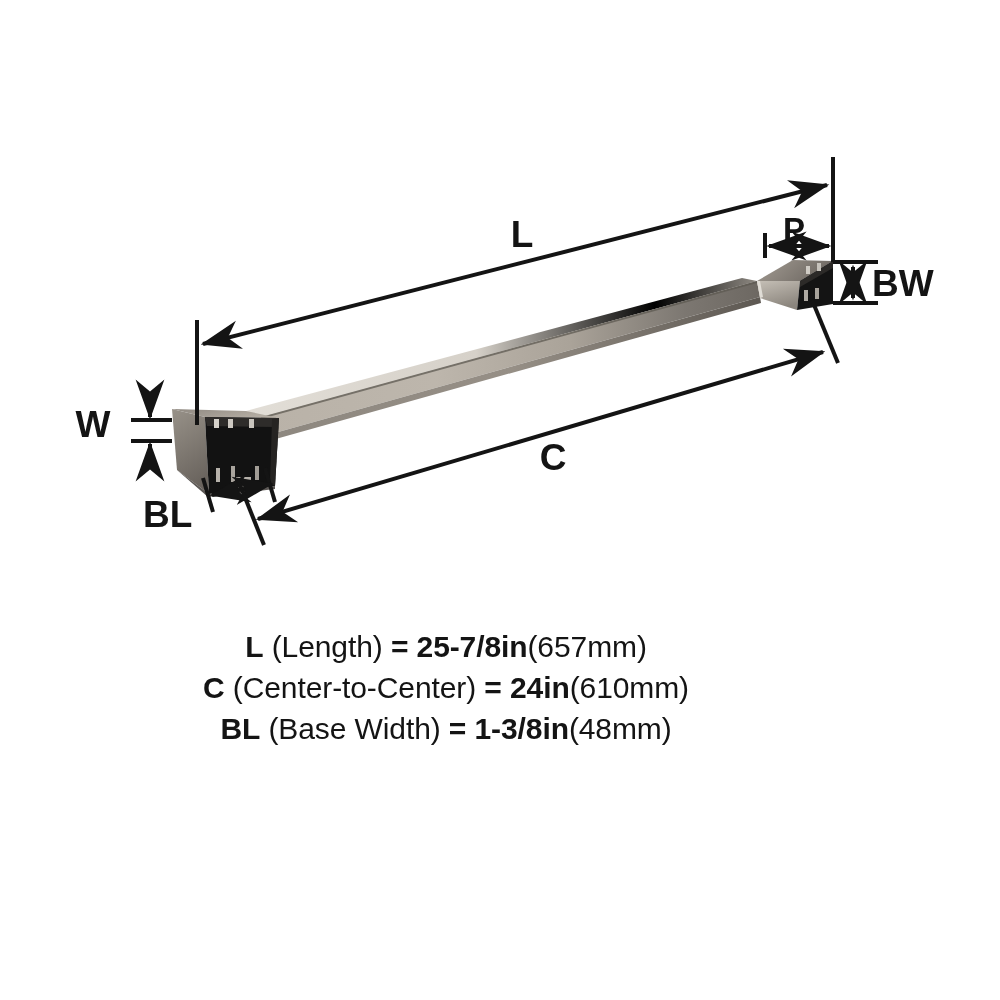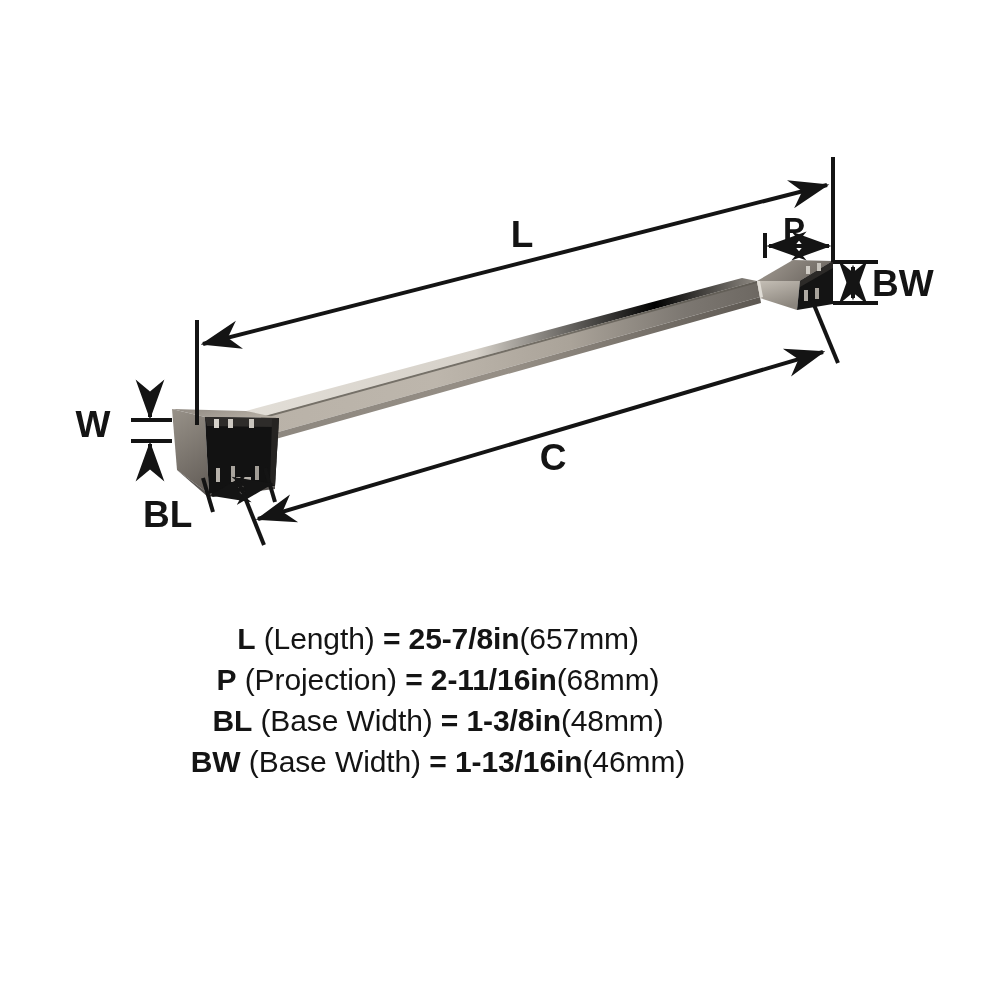--- a/index.html
+++ b/index.html
@@ -35,21 +35,21 @@
     fill: #141414;
   }
   .dim-label-lg { font-size: 37px; }
   .dim-label-md { font-size: 33px; }
   #spec-list {
     position: absolute;
     left: 0;
     top: 618px;
     width: 876px;
     padding: 0;
-    margin: 0;
+    margin: 8px;
     list-style: none;
     text-align: center;
   }
   .spec-row {
     font-size: 30px;
     line-height: 41px;
     white-space: nowrap;
     color: #141414;
     letter-spacing: -0.1px;
   }
@@ -219,30 +219,24 @@
 </div>
 
 <ul id="spec-list">
   <li class="spec-row">
     <span class="spec-code">L</span>
     <span class="spec-name">(Length)</span>
     <span class="spec-eq">=</span>
     <span class="spec-imperial">25-7/8in</span><span class="spec-metric">(657mm)</span>
   </li>
   <li class="spec-row">
-    <span class="spec-code">P</span>
-    <span class="spec-name">(Projection)</span>
+    <span class="spec-code">C</span>
+    <span class="spec-name">(Center-to-Center)</span>
     <span class="spec-eq">=</span>
-    <span class="spec-imperial">2-11/16in</span><span class="spec-metric">(68mm)</span>
+    <span class="spec-imperial">24in</span><span class="spec-metric">(610mm)</span>
   </li>
   <li class="spec-row">
     <span class="spec-code">BL</span>
     <span class="spec-name">(Base Width)</span>
     <span class="spec-eq">=</span>
     <span class="spec-imperial">1-3/8in</span><span class="spec-metric">(48mm)</span>
   </li>
-  <li class="spec-row">
-    <span class="spec-code">BW</span>
-    <span class="spec-name">(Base Width)</span>
-    <span class="spec-eq">=</span>
-    <span class="spec-imperial">1-13/16in</span><span class="spec-metric">(46mm)</span>
-  </li>
 </ul>
 
 </body></html>

